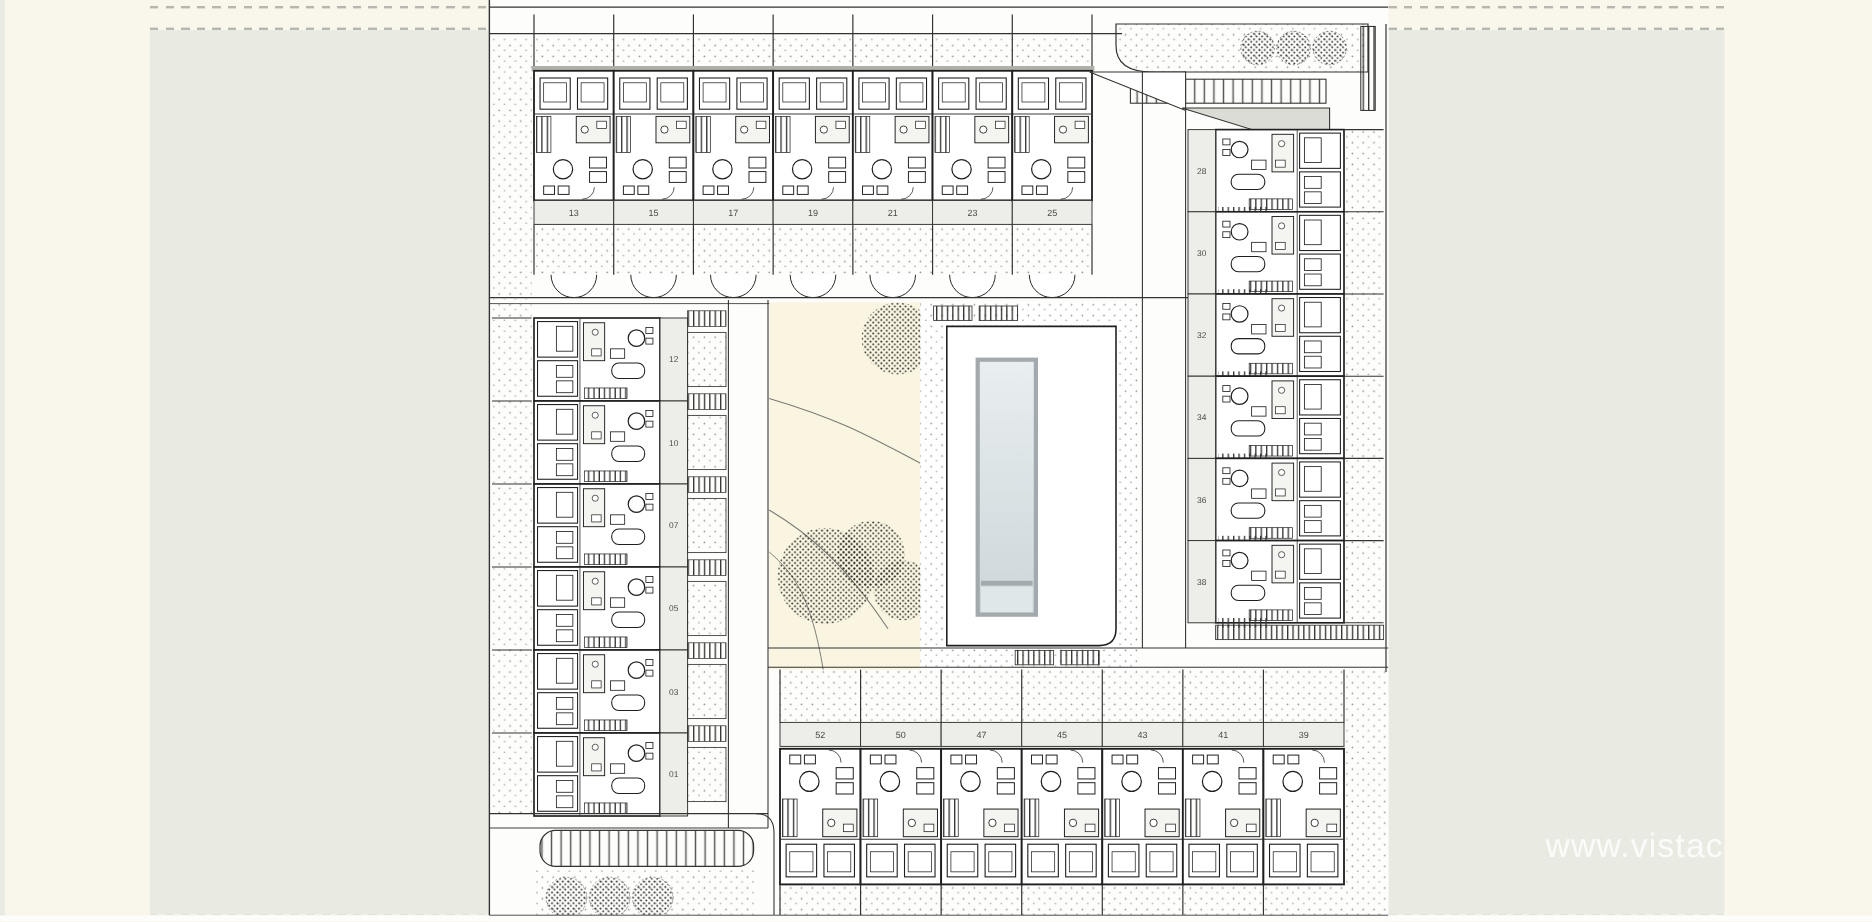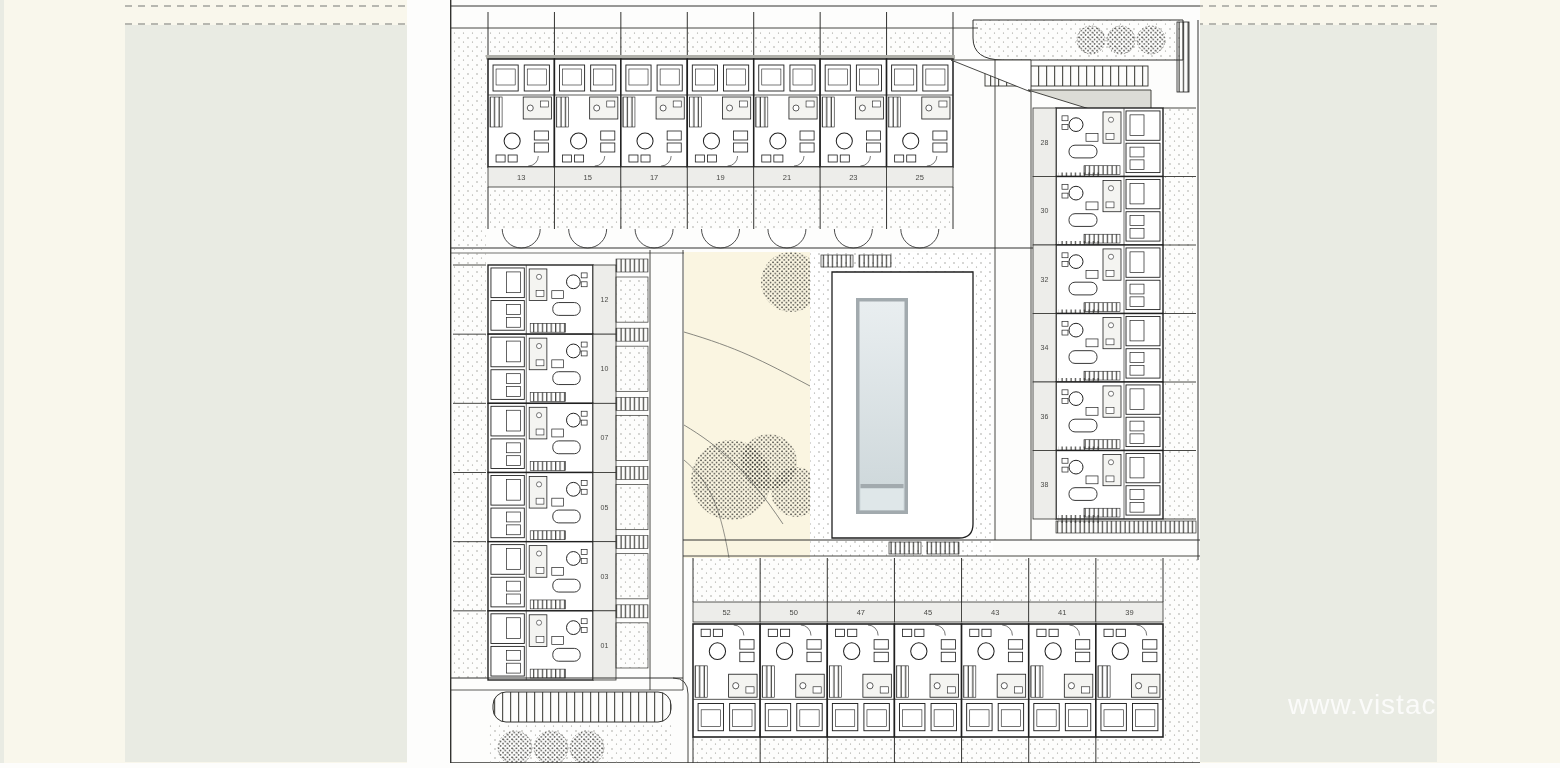--- a/index.html
+++ b/index.html
@@ -4,21 +4,21 @@
 <style>
   html,body{margin:0;padding:0;background:#f9f7ec;}
   .stage{position:relative;width:1560px;height:768px;overflow:hidden;
          background:var(--bg,#f9f7ec);font-family:"Liberation Sans",sans-serif;}
   .edge-sliver{position:absolute;left:0;top:0;width:4px;height:768px;background:var(--panel,#e9ebe3);}
   .panel{position:absolute;top:25px;height:737px;background:var(--panel,#e9ebe3);overflow:hidden;}
   .panel.left{left:125px;width:282px;}
   .panel.right{left:1157px;width:280px;}
   .dash{position:absolute;height:2px;
         background:repeating-linear-gradient(90deg,#b7b7b0 0 7px,transparent 7px 13px);}
-  .paper{position:absolute;left:407px;top:0;width:750px;height:768px;background:var(--paper,#fdfdfc);padding-left:43px;}
+  .paper{position:absolute;left:407px;top:0;width:750px;height:768px;background:var(--paper,#fdfdfc);}
   .paper svg{display:block;}
   .bottom-strip{position:absolute;left:0;top:763px;width:1560px;height:5px;background:#fdfdfc;}
   .watermark{position:absolute;left:131px;top:664px;font-size:28px;letter-spacing:1px;
              color:rgba(255,255,255,0.8);white-space:nowrap;font-weight:400;}
 </style>
 </head>
 <body>
 
 <div class="stage" style="--bg: #f9f7ec; --panel: #e9ebe3; --paper: #fdfdfc;">
 

